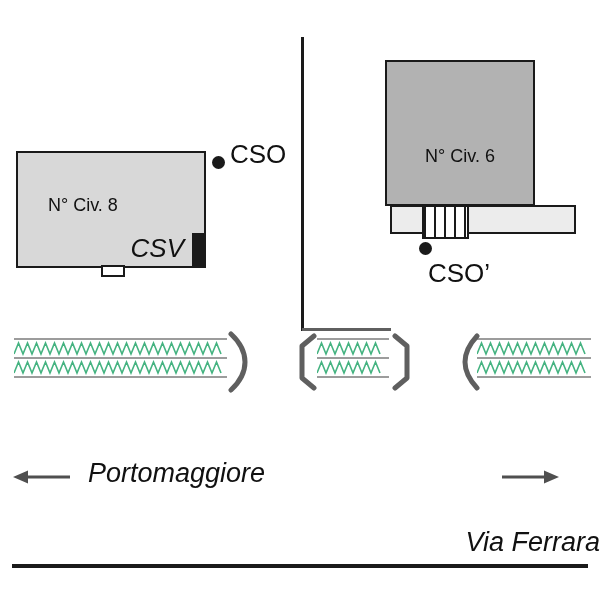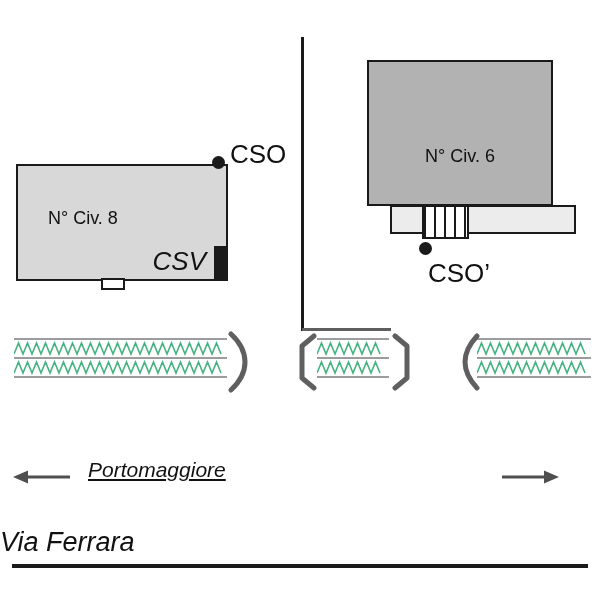--- a/index.html
+++ b/index.html
@@ -11,22 +11,22 @@
   }
   .canvas { position: relative; width: 600px; height: 600px; background: #fff; overflow: hidden; }
 
   
   .divider { position: absolute; left: 301px; top: 37px; width: 3px; height: 294px; background: var(--ink); }
   .curb    { position: absolute; left: 302px; top: 328px; width: 89px; height: 3px; background: var(--bracket-gray); }
   .base-rule { position: absolute; left: 12px; top: 564px; width: 576px; height: 4px; background: var(--ink); }
 
   
   .building { position: absolute; border: 2px solid var(--ink); }
-  .bldg-left  { left: 16px;  top: 151px; width: 212px; height: 117px; background: var(--building-left-fill); margin-top: 13px; }
-  .bldg-right { left: 367px; top: 60px;  width: 186px; height: 146px; background: var(--building-right-fill); }
+  .bldg-left  { left: 16px;  top: 151px; width: 190px; height: 117px; background: var(--building-left-fill); }
+  .bldg-right { left: 385px; top: 60px;  width: 150px; height: 146px; background: var(--building-right-fill); }
   .bldg-label { position: absolute; font-size: 18px; white-space: nowrap; }
   .bldg-left .bldg-label { left: 30px; top: 42px; }
   .bldg-right .bldg-label { left: 0; right: 0; top: 84px; text-align: center; }
 
   .csv-label { position: absolute; right: 20px; top: 80px; font-style: italic; font-size: 26px; }
   .csv-bar   { position: absolute; right: 0; top: 80px; width: 12px; height: 33px; background: var(--ink); }
   .door      { position: absolute; left: 83px; bottom: -11px; width: 24px; height: 12px; background: #fff; border: 2px solid var(--ink); }
 
   .porch  { position: absolute; left: 390px; top: 205px; width: 186px; height: 29px; background: var(--porch-fill); border: 2px solid var(--ink); }
   .stairs { position: absolute; left: 422px; top: 205px; width: 47px; height: 34px;
@@ -53,25 +53,25 @@
   .bracket { position: absolute; color: var(--bracket-gray); }
   .br-left-end  { left: 228px; top: 331px; }
   .br-mid-open  { left: 297px; top: 333px; }
   .br-mid-close { left: 392px; top: 333px; }
   .br-right-open{ left: 460px; top: 333px; }
 
   
   .arrow { position: absolute; color: var(--arrow-gray); }
   .arrow-left  { left: 12px;  top: 469px; }
   .arrow-right { left: 498px; top: 469px; }
-  .dir-label { position: absolute; font-style: italic; font-size: 21px; white-space: nowrap; text-decoration: underline; }
+  .dir-label { position: absolute; font-style: italic; font-size: 27px; white-space: nowrap; }
   .lbl-porto { left: 88px;  top: 458px; }
   .lbl-codig { left: 382px; top: 458px; }
 
-  .street-label { position: absolute; left: 0; width: 600px; top: 527px; text-align: left; font-style: italic; font-size: 27px; }
+  .street-label { position: absolute; left: 0; width: 600px; top: 527px; text-align: right; font-style: italic; font-size: 27px; }
 </style>
 </head>
 <body>
 
 <div class="canvas">
 
   <div class="divider"></div>
   <div class="curb"></div>
 
   <div class="building bldg-left">

